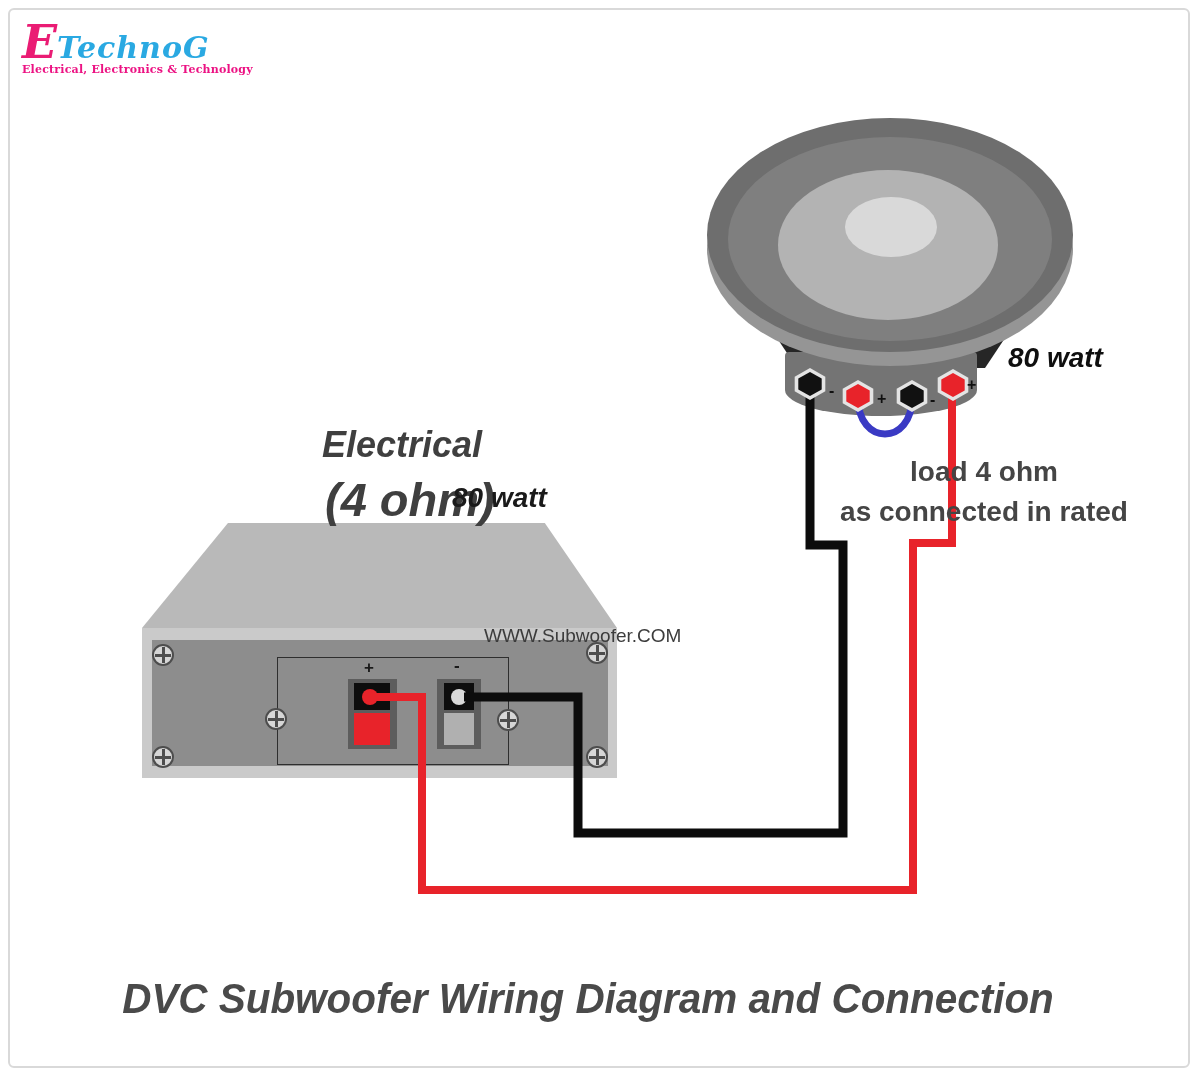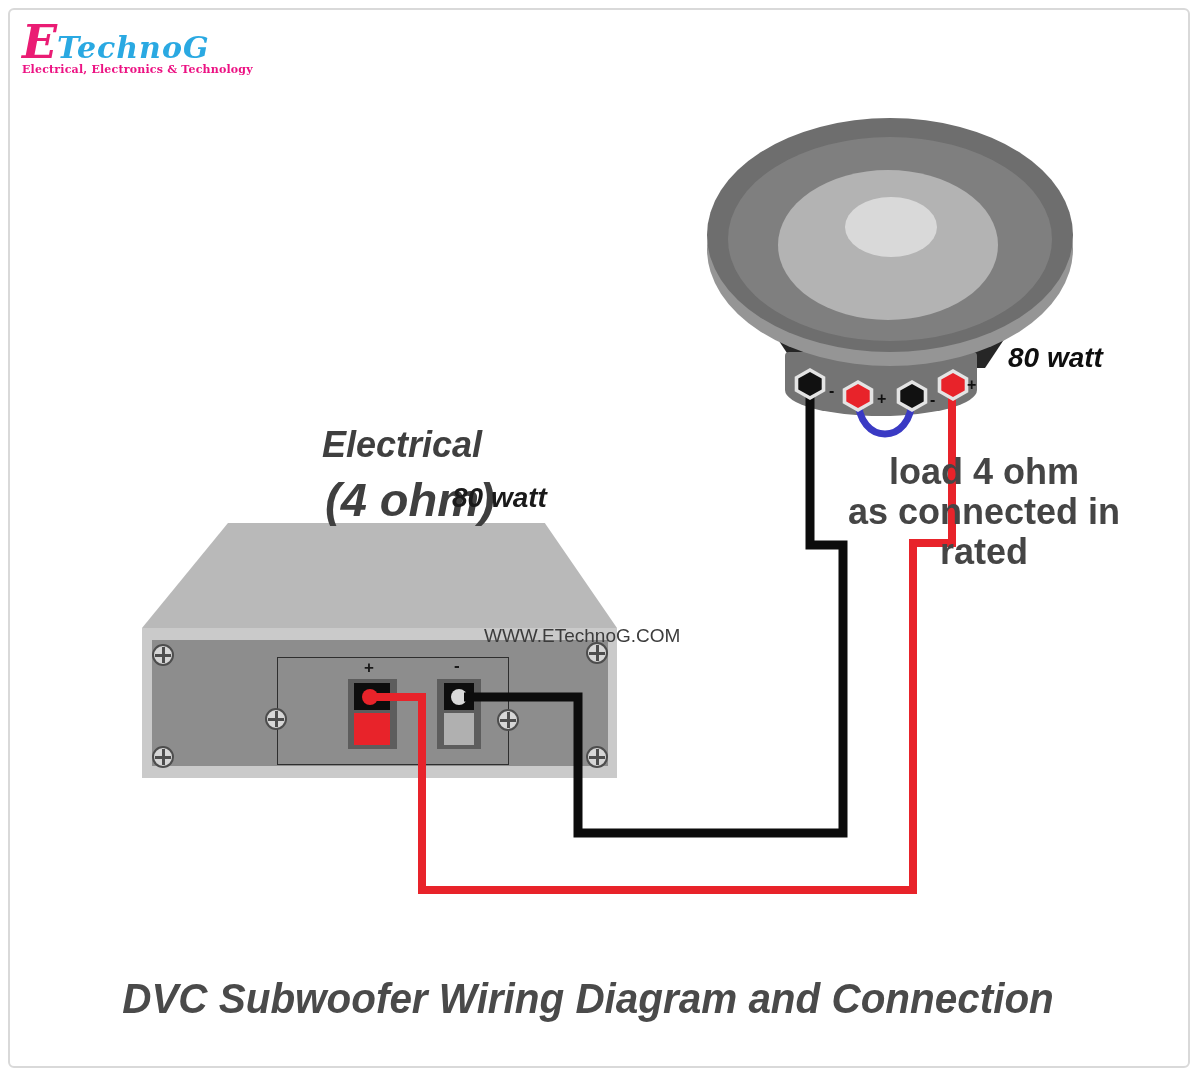--- a/index.html
+++ b/index.html
@@ -16,21 +16,21 @@
   .logo-mark{font-family:"DejaVu Serif","Liberation Serif",serif;font-style:italic;font-weight:bold;
     font-size:46px;line-height:40px;color:#ea1c74;}
   .logo-name{font-family:"DejaVu Serif","Liberation Serif",serif;font-style:italic;font-weight:bold;
     font-size:30px;color:#2aa9e2;letter-spacing:1px;}
   .logo-tagline{font-family:"DejaVu Serif","Liberation Serif",serif;font-weight:bold;
     font-size:11px;color:#ec1283;margin-top:-2px;letter-spacing:0.2px;}
   
   .sub-title{left:710px;top:12px;width:352px;text-align:center;z-index:7;
     font-size:36px;font-weight:bold;color:#3f3f3f;line-height:48px;}
   .load-note{left:828px;top:452px;width:312px;text-align:center;z-index:7;
-    font-size:36px;font-weight:bold;color:#454545;line-height:40px;}
+    font-size:28px;font-weight:bold;color:#454545;line-height:40px;}
   .sub-power{left:1008px;top:342px;z-index:7;font-size:28px;font-weight:bold;font-style:italic;color:#0f0f0f;}
   .amp-title{left:322px;top:424px;z-index:7;font-size:36px;font-weight:bold;font-style:italic;color:#3f3f3f;}
   .amp-imp{left:325px;top:472px;z-index:7;font-size:47px;font-weight:bold;font-style:italic;color:#3f3f3f;}
   .amp-power{left:452px;top:482px;z-index:7;font-size:28px;font-weight:bold;font-style:italic;color:#1a1a1a;}
   .watermark{left:484px;top:625px;z-index:7;font-size:19px;color:#3c3c3c;}
   .caption{left:0px;top:974px;width:1176px;text-align:center;z-index:7;
     font-size:43px;font-weight:bold;font-style:italic;color:#4a4a4a;
     transform:scaleX(0.94);transform-origin:50% 50%;}
   
   .ell{position:absolute;border-radius:50%;z-index:1;}
@@ -157,14 +157,14 @@
 <span class="tsign" style="left:967px;top:377px;">+</span>
 
 <div class="abs sub-power">80 watt</div>
 <div class="abs load-note">
   <div>load 4 ohm</div>
   <div>as connected in rated</div>
 </div>
 <div class="abs amp-title">Electrical</div>
 <div class="abs amp-imp">(4 ohm)</div>
 <div class="abs amp-power">80 watt</div>
-<div class="abs watermark">WWW.ETechnoG.COM</div>
+<div class="abs watermark">WWW.Subwoofer.COM</div>
 <div class="abs caption">DVC Subwoofer Wiring Diagram and Connection</div>
 
 </body></html>

